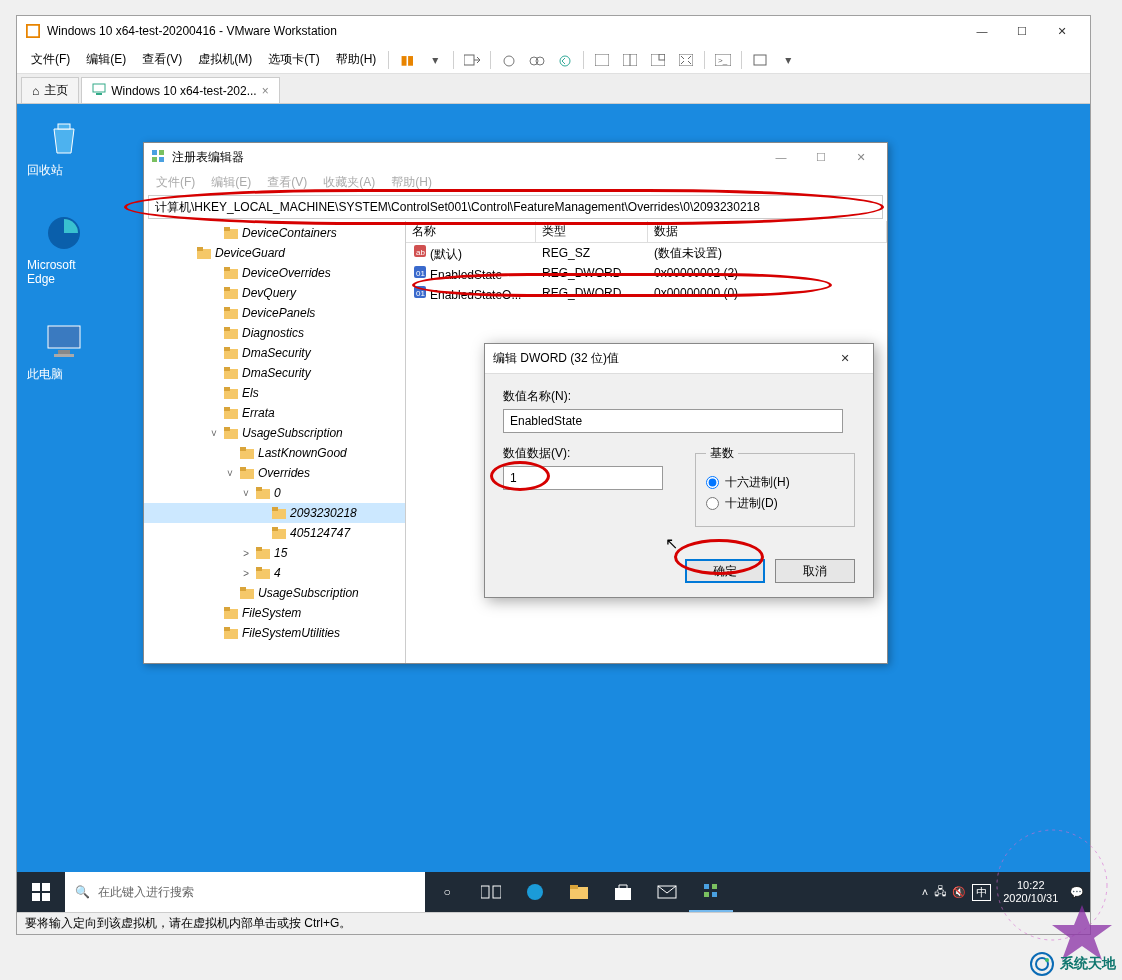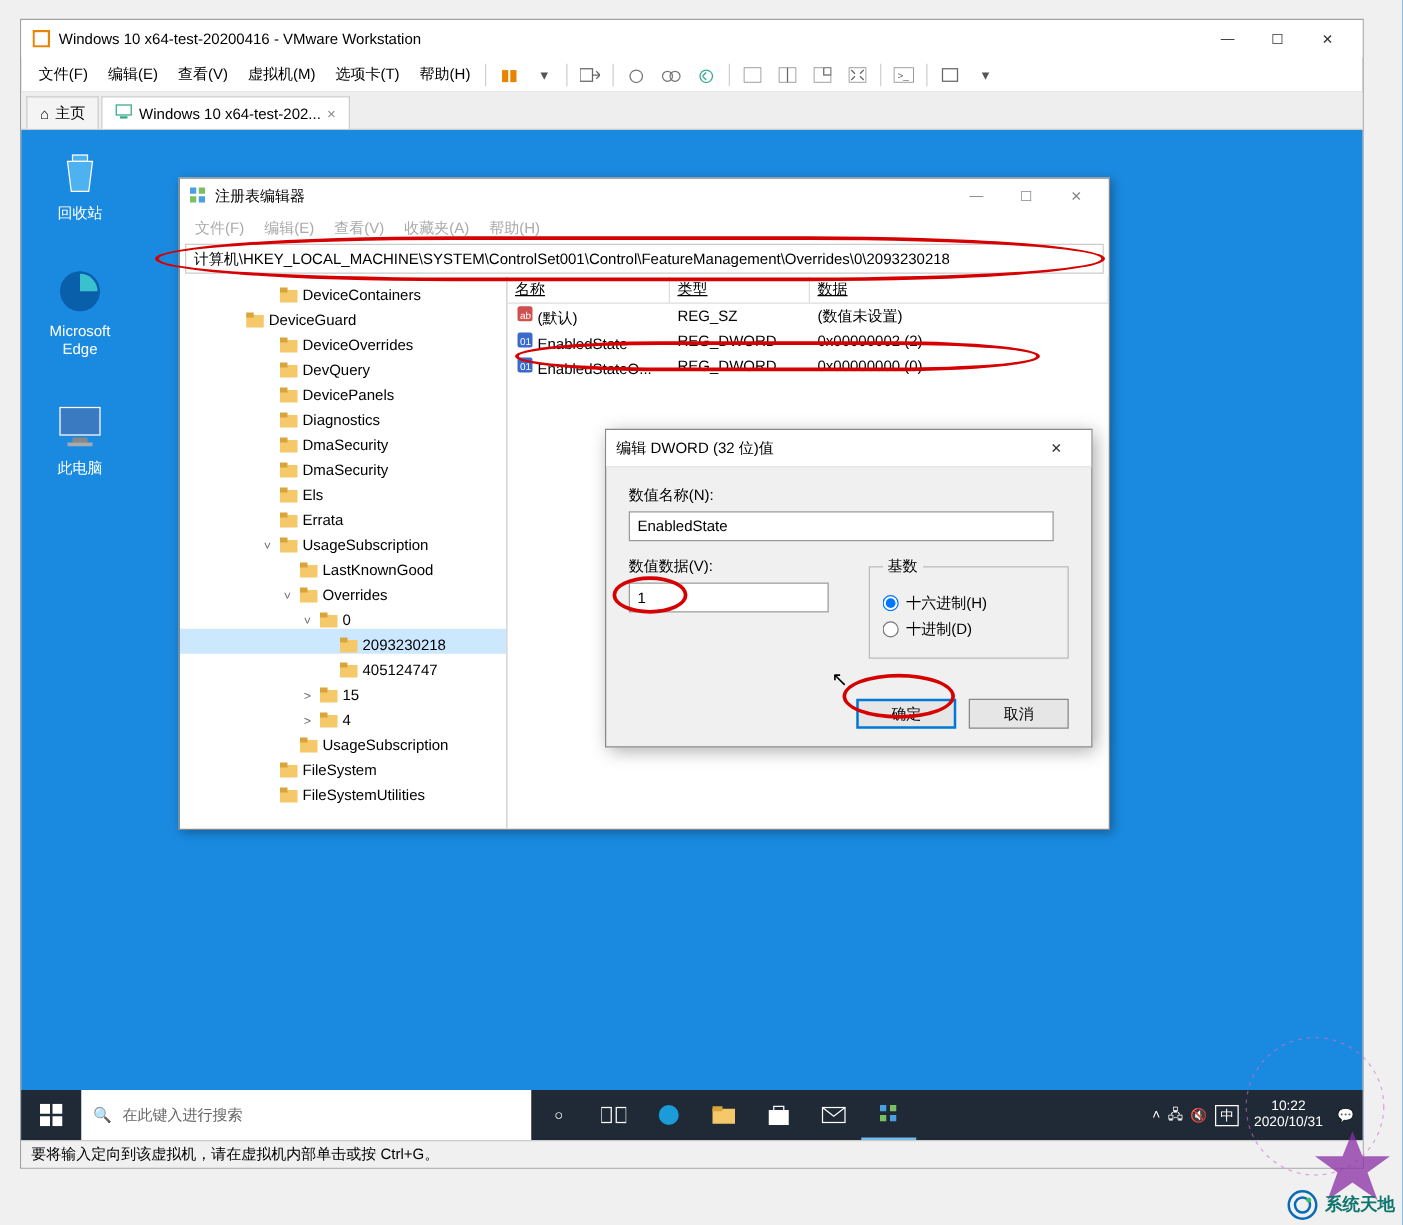--- a/index.html
+++ b/index.html
@@ -11,40 +11,40 @@
 .vmware-titlebar .spacer { flex: 1; }
 .win-btn { width: 40px; height: 28px; display: flex; align-items: center; justify-content: center; font-size: 11px; color: #333; }
 .vmware-menu { height: 28px; display: flex; align-items: center; padding: 0 6px; font-size: 12px; gap: 0; border-bottom: 1px solid #e0e0e0; }
 .vmware-menu .mi { padding: 4px 8px; }
 .vmware-menu .sep { width: 1px; height: 18px; background: #d0d0d0; margin: 0 4px; }
 .toolbar-icon { width: 24px; height: 24px; display: flex; align-items: center; justify-content: center; margin: 0 2px; color: #555; }
 .vmware-tabs { height: 30px; background: #eeeeee; display: flex; align-items: flex-end; padding: 0 4px; border-bottom: 1px solid #ccc; }
 .vm-tab { height: 26px; padding: 0 10px; display: flex; align-items: center; font-size: 12px; gap: 5px; border: 1px solid #ccc; border-bottom: none; background: #f4f4f4; margin-right: 2px; }
 .vm-tab.active { background: #fff; font-weight: 500; }
 .vm-desktop { flex: 1; background: #1a8ae0; position: relative; }
-.desktop-icon { position: absolute; width: 74px; text-align: center; color: #fff; font-size: 12px; }
+.desktop-icon { position: absolute; width: 74px; color: #fff; font-size: 12px; }
 .desktop-icon .ic { width: 42px; height: 42px; margin: 0 auto 4px; display: flex; align-items: center; justify-content: center; }
 .regedit-window { position: absolute; left: 126px; top: 38px; width: 745px; height: 522px; background: #fff; border: 1px solid #888; box-shadow: 2px 2px 8px rgba(0,0,0,0.3); display: flex; flex-direction: column; }
 .regedit-title { height: 28px; display: flex; align-items: center; padding: 0 6px; font-size: 12px; }
 .regedit-title .spacer { flex: 1; }
 .regedit-menu { height: 22px; display: flex; align-items: center; padding: 0 4px; font-size: 12px; gap: 0; color: #aaa; }
 .regedit-menu .mi { padding: 2px 8px; }
 .regedit-path { height: 24px; border: 1px solid #ccc; margin: 2px 4px; padding: 2px 6px; font-size: 12px; display: flex; align-items: center; overflow: hidden; white-space: nowrap; }
 .regedit-body { flex: 1; display: flex; overflow: hidden; }
 .tree-pane { width: 262px; border-right: 1px solid #ccc; overflow: auto; font-size: 12px; padding-top: 2px; }
 .tree-pane::-webkit-scrollbar { width: 16px; height: 16px; }
 .tree-pane::-webkit-scrollbar-thumb { background: #c0c0c0; }
 .tree-pane::-webkit-scrollbar-track { background: #f0f0f0; }
-.tree-item { display: flex; align-items: flex-end; height: 20px; white-space: nowrap; padding-right: 4px; }
+.tree-item { display: flex; align-items: center; height: 20px; white-space: nowrap; padding-right: 4px; font-style: italic; }
 .tree-item .exp { width: 12px; text-align: center; color: #666; font-size: 10px; }
 .tree-item .folder-ic { width: 16px; height: 14px; margin: 0 3px; }
 .tree-item.sel { background: #cce8ff; }
 .list-pane { flex: 1; overflow: auto; font-size: 12px; }
 .list-header { display: flex; height: 22px; border-bottom: 1px solid #ddd; }
-.list-header .col { padding: 2px 6px; border-right: 1px solid #ddd; text-decoration: underline; }
+.list-header .col { padding: 2px 6px; border-right: 1px solid #ddd; }
 .list-row { display: flex; height: 20px; align-items: center; }
 .list-row .cell { padding: 1px 6px; overflow: hidden; white-space: nowrap; }
 .row-icon { width: 16px; height: 14px; margin-right: 2px; display: inline-flex; align-items: center; justify-content: center; }
 .dialog { position: absolute; left: 340px; top: 200px; width: 390px; height: 255px; background: #f0f0f0; border: 1px solid #888; box-shadow: 3px 3px 14px rgba(0,0,0,0.35); display: flex; flex-direction: column; }
 .dialog-title { height: 30px; background: #fff; display: flex; align-items: center; padding: 0 8px; font-size: 12px; border-bottom: 1px solid #ddd; }
 .dialog-title .spacer { flex: 1; }
 .dialog-body { flex: 1; padding: 14px 18px; font-size: 12px; position: relative; }
 .dlg-label { margin-bottom: 4px; }
 .dlg-input { width: 340px; height: 24px; border: 1px solid #999; background: #fff; padding: 2px 6px; font-size: 12px; margin-bottom: 12px; }
 .dlg-row { display: flex; gap: 18px; }

